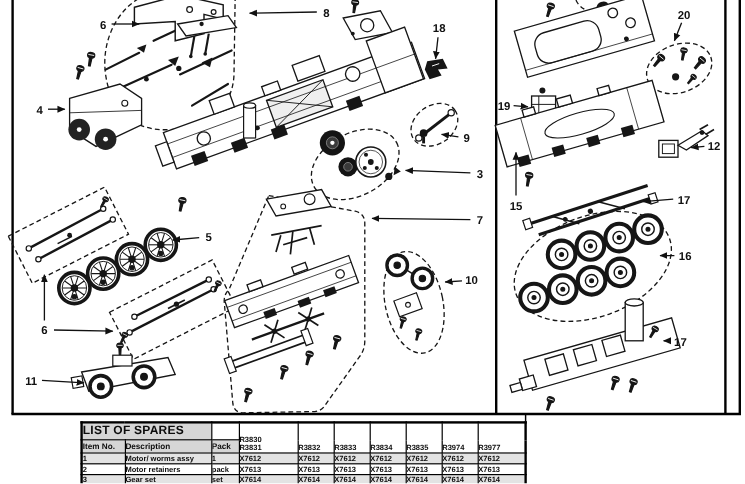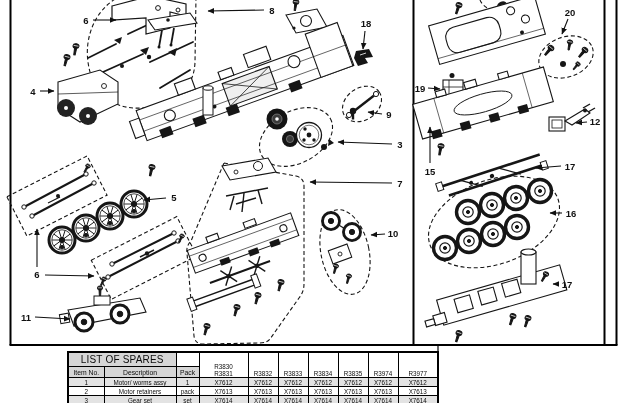--- a/index.html
+++ b/index.html
@@ -2,21 +2,21 @@
 <html><head>
 <meta charset="utf-8">
 <style>
   html,body{margin:0;padding:0;background:#fff;}
   .sheet{position:relative;width:621px;height:403px;background:#fff;overflow:hidden;
          font-family:"Liberation Sans",sans-serif;}
   svg text.cl{font-family:"Liberation Sans",sans-serif;font-size:9.5px;font-weight:bold;fill:#111;}
   
   table.spares{position:absolute;left:67px;top:351px;border-collapse:collapse;table-layout:fixed;
                background:#fff;border:2px solid #000;}
-  table.spares td{border:1px solid #000;padding:0;margin:0;text-align:center;font-weight:normal;
+  table.spares td{border:1px solid #000;padding:0;margin:0;text-align:left;font-weight:bold;
                   color:#0d0d0d;overflow:hidden;white-space:nowrap;}
   td.title{font-size:10px;height:13px;background:#d6d6d6;border:2px solid #000;letter-spacing:.2px;}
   tr.r-head td{font-size:6.8px;height:10px;background:#d6d6d6;border-bottom:1.5px solid #000;}
   td.ref{font-size:6.3px;line-height:7px;vertical-align:bottom;background:#fff;padding-bottom:1px;}
   tr.r-data td{font-size:6.3px;height:8px;}
   td.desc{text-align:left;padding-left:2px;}
   td.c1{border-right:2px solid #000;}
   tr.odd td{background:#e3e3e3;}
   tr.even td{background:#fff;}
   td.ref{background:#fff !important;}

